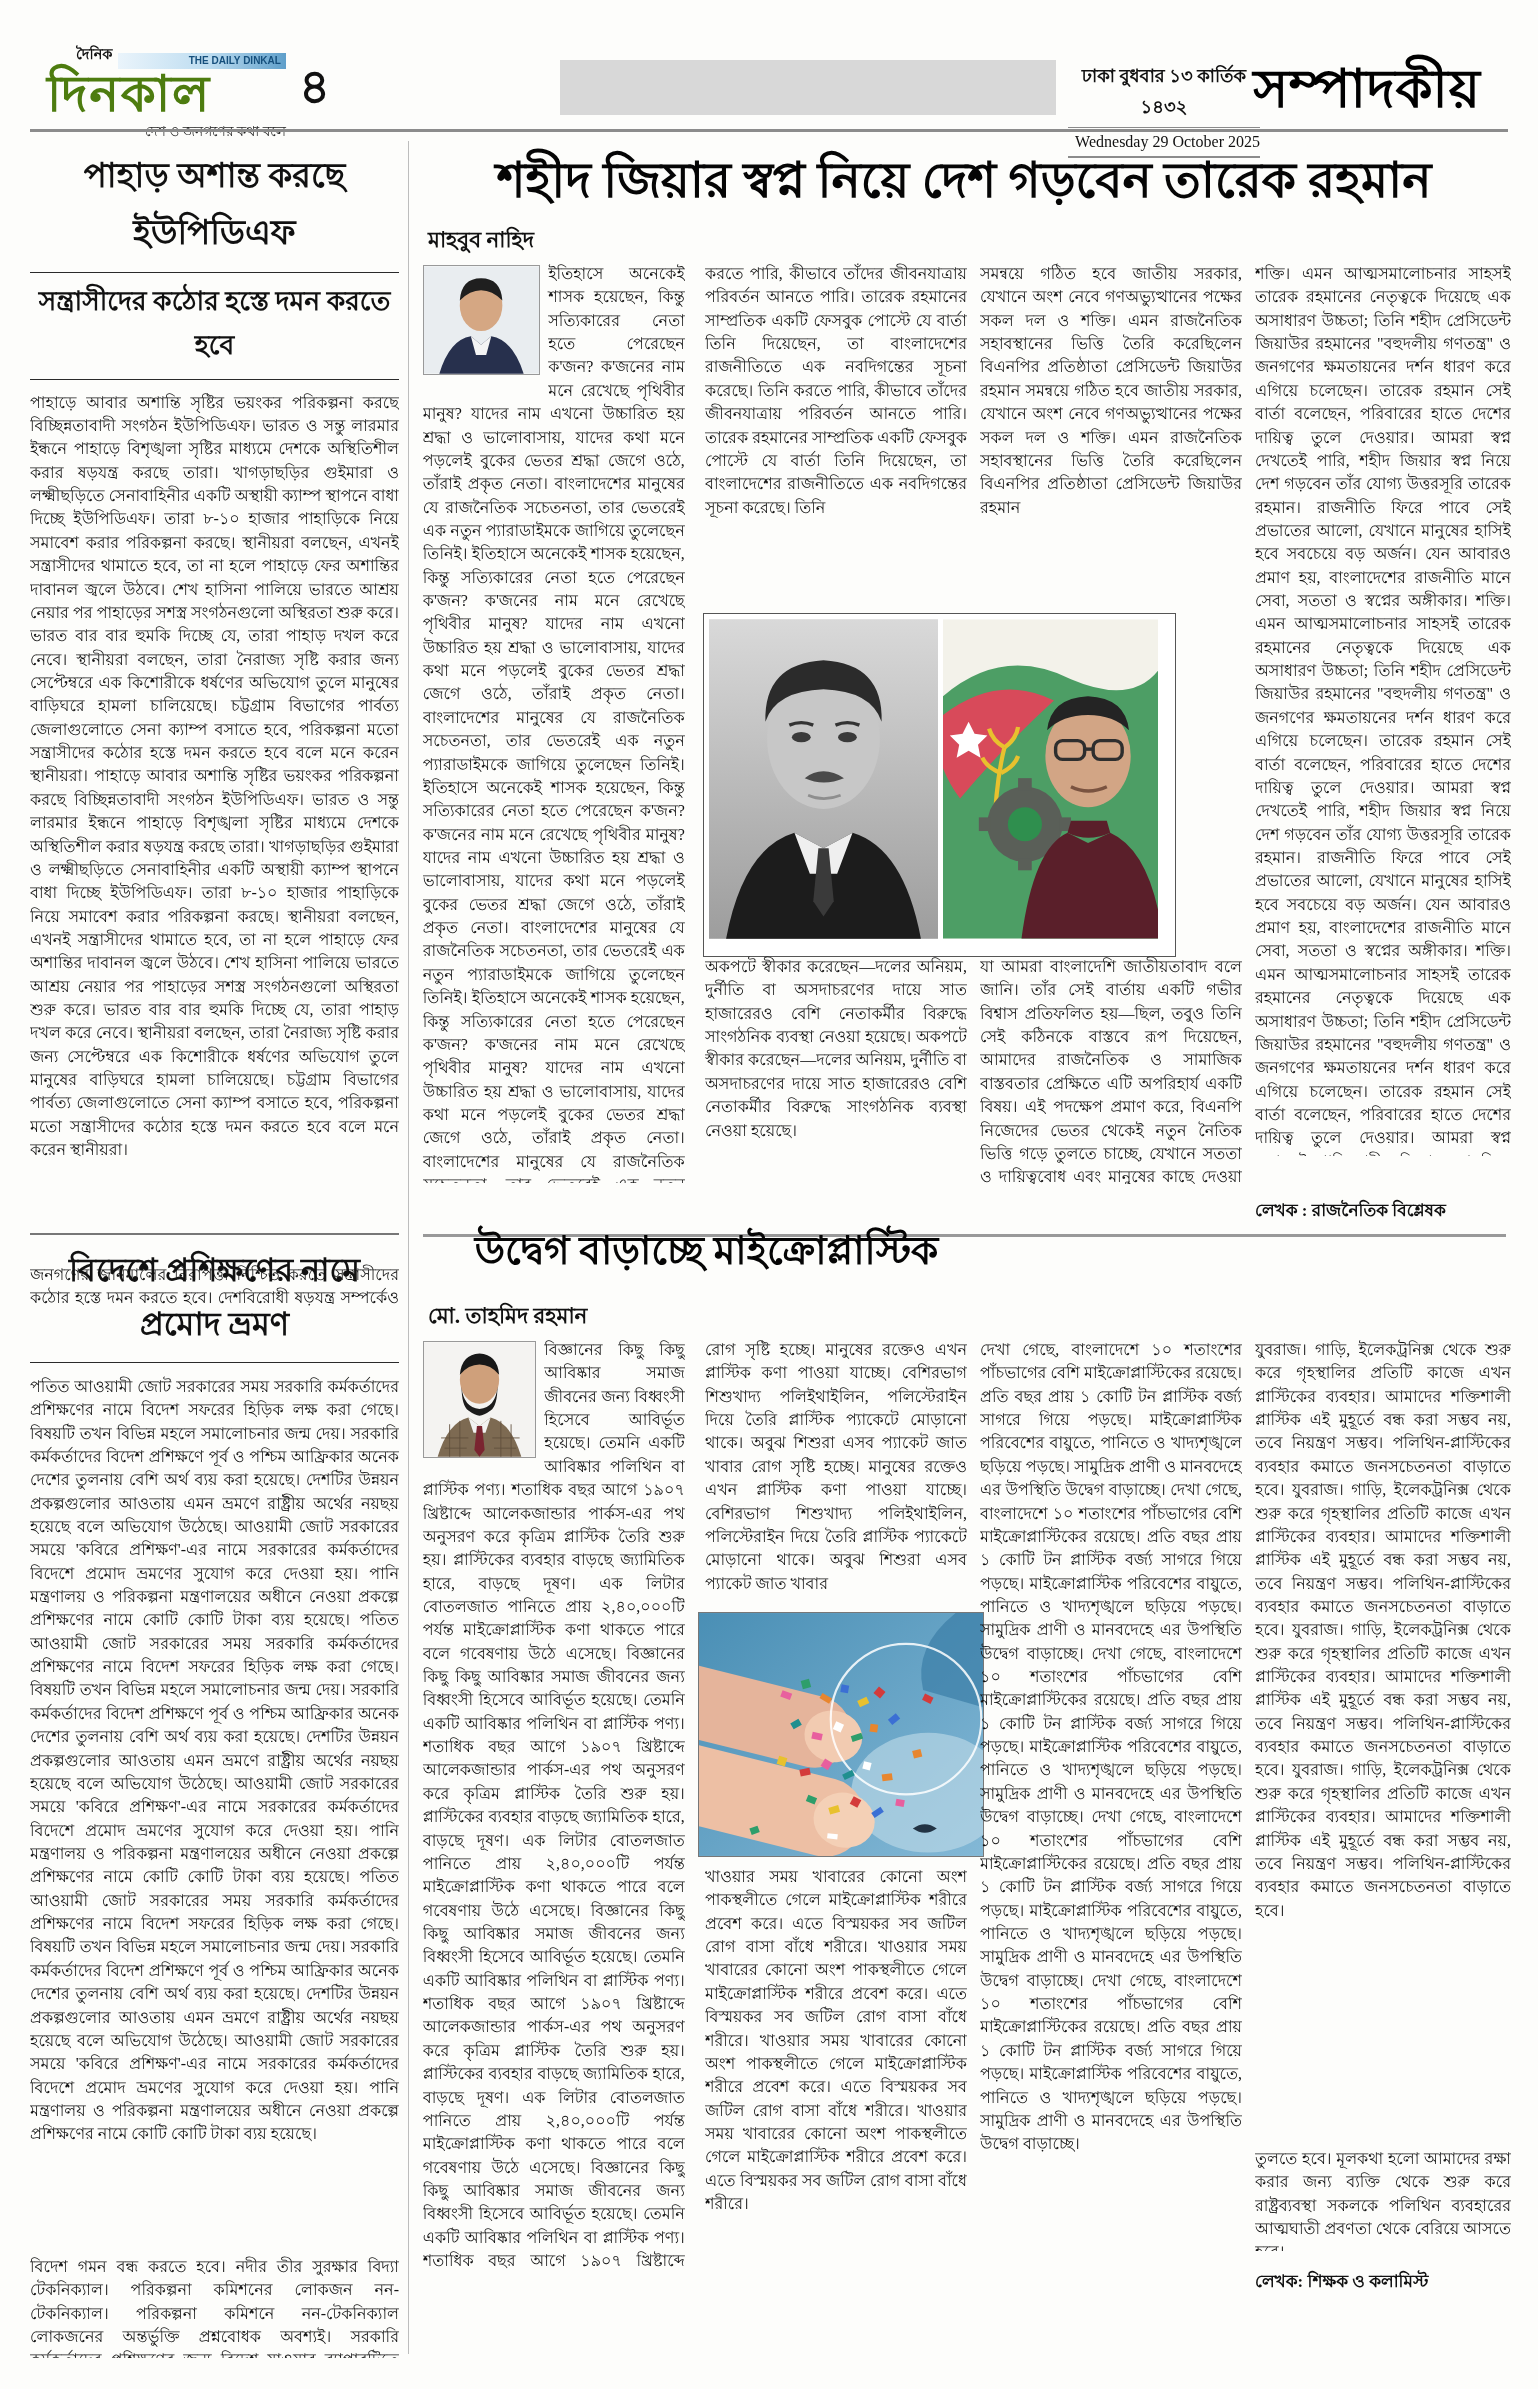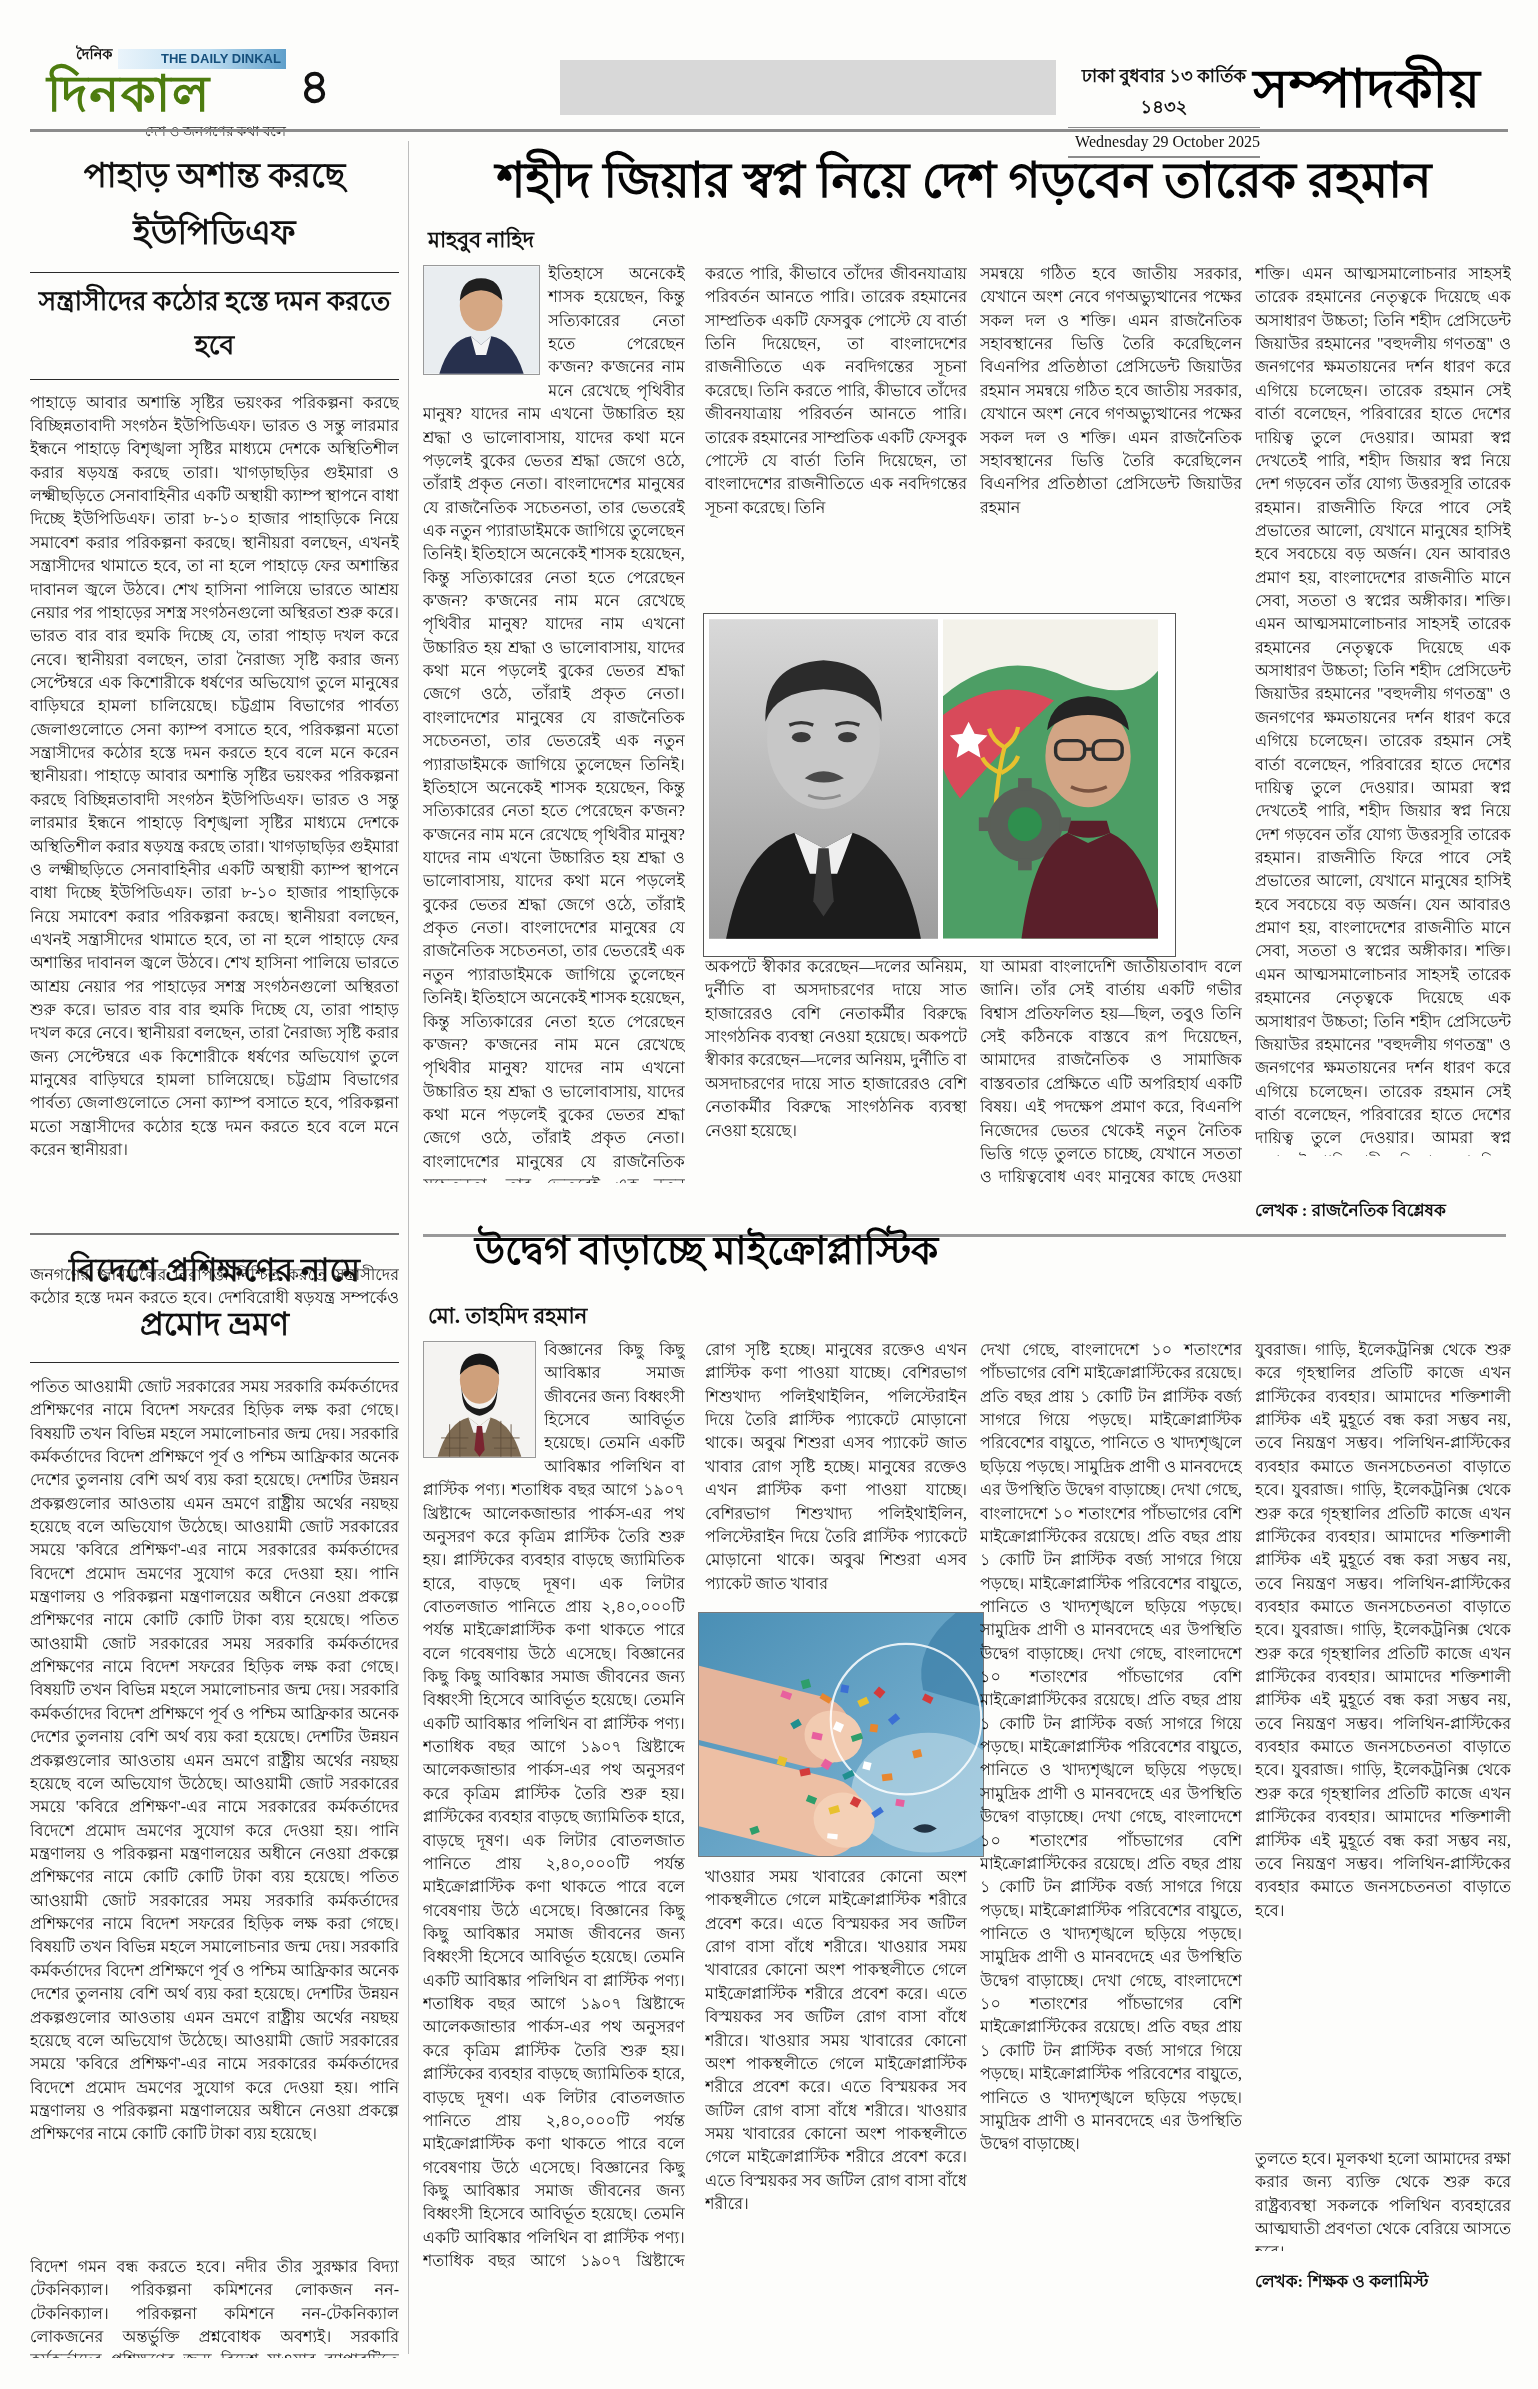--- a/index.html
+++ b/index.html
@@ -7,21 +7,21 @@
     width:1538px;height:2389px;position:relative;background:#fdfdfb;
     font-family:"Liberation Serif","DejaVu Serif",serif;color:#111;
     overflow:hidden;
   }
   .abs{position:absolute;}
   
   #hdr{position:absolute;left:30px;top:43px;width:1478px;height:85px;}
   .mast{position:absolute;left:17px;top:0;width:239px;}
   .mast-top{display:flex;align-items:flex-end;}
   .mast-daily{font-weight:bold;font-size:14.5px;padding:0 5.1px 1.7px 29px;}
-  .mast-strip{flex:1;font-family:"Liberation Sans",sans-serif;font-size:13px;font-weight:bold;
+  .mast-strip{flex:1;font-family:"Liberation Sans",sans-serif;font-size:10px;font-weight:bold;
     color:#154f7c;text-align:right;padding:2.6px 5.1px;
     background:linear-gradient(90deg,#eaf4fb 0%,#bcdcf0 55%,#5f9fca 100%);}
   .mast-title{font-size:50px;font-weight:bold;line-height:1.0;letter-spacing:1.7px;color:#4d7c0f;
     font-family:"Liberation Sans",sans-serif;}
   .mast-tag{font-size:13.7px;text-align:right;color:#222;margin-top:1.7px;}
   .pagenum{position:absolute;left:269px;top:6.8px;font-size:48px;font-weight:bold;color:#111;}
   .hdr-graybox{position:absolute;left:530px;top:17px;width:496px;height:55px;background:#d8d8d8;}
   .dateblock{position:absolute;left:1038px;top:19px;width:192px;text-align:center;}
   .date-bn{font-size:18px;font-weight:bold;padding-bottom:3.4px;border-bottom:1.7px solid #8b8b8b;}
   .date-en{font-size:16px;padding:4.3px 0 5.1px 0;border-bottom:2.6px solid #8b8b8b;text-align:right;}

